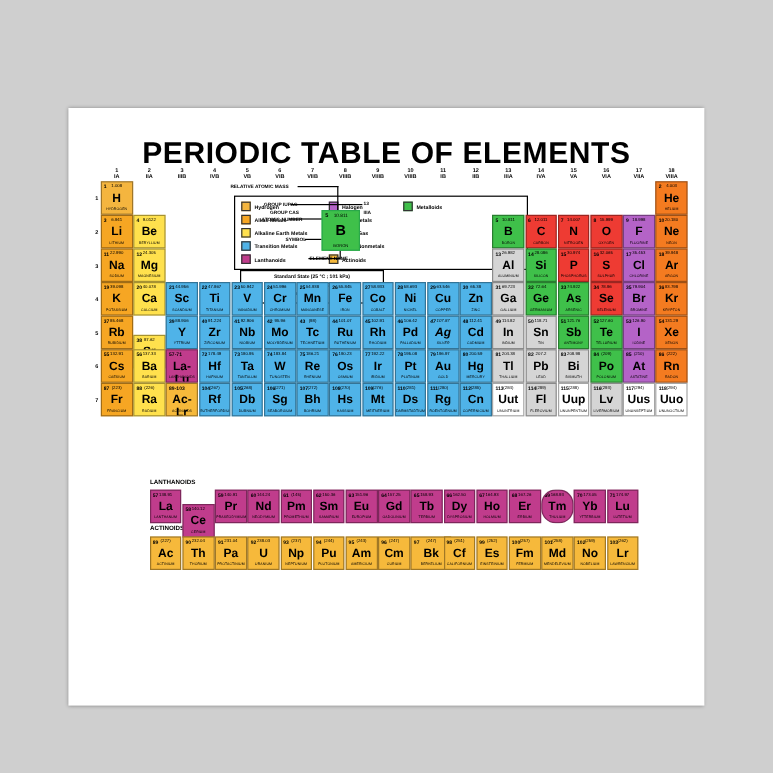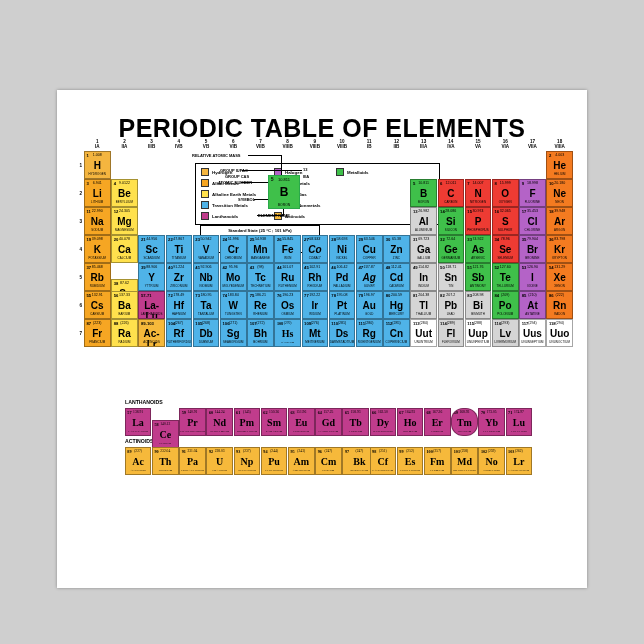--- a/index.html
+++ b/index.html
@@ -119,21 +119,21 @@
   }
   .example .mass{position:absolute;top:1px;left:0;right:0;text-align:center;font-size:4px;}
   .example .num{position:absolute;top:1px;left:2px;font-size:4.6px;font-weight:bold;}
   .example .sym{position:absolute;top:9px;left:0;right:0;text-align:center;font-size:12px;font-weight:bold;}
   .example .name{position:absolute;bottom:1.5px;left:0;right:0;text-align:center;font-size:3.4px;}
 
   
   .seriesTitle{
     font-size:5.2px;font-weight:bold;color:#000;margin:0 0 1px 53px;
   }
-  .serieswrap{position:relative;height:30px;margin-top:3px;font-family:Liberation Serif, serif;}
+  .serieswrap{position:relative;height:30px;margin-top:3px;}
   .serieswrap .cell{position:absolute;}
 </style>
 </head>
 <body>
 
 <div id="poster">
 
   <div id="title">PERIODIC TABLE OF ELEMENTS</div>
 
   <div id="tablewrap">
@@ -449,21 +449,21 @@
           <div class="num">25</div>
           <div class="sym">Mn</div>
           <div class="name">MANGANESE</div>
         </div>
         <div class="cell c-transition" style="left: 202.4px; top: 84px;">
           <div class="mass">55.845</div>
           <div class="num">26</div>
           <div class="sym">Fe</div>
           <div class="name">IRON</div>
         </div>
-        <div class="cell c-transition" style="left: 229.6px; top: 84px; font-style: italic;">
+        <div class="cell c-transition" style="left: 229.6px; top: 84px;">
           <div class="mass">58.933</div>
           <div class="num">27</div>
           <div class="sym">Co</div>
           <div class="name">COBALT</div>
         </div>
         <div class="cell c-transition" style="left: 256.8px; top: 84px;">
           <div class="mass">58.693</div>
           <div class="num">28</div>
           <div class="sym">Ni</div>
           <div class="name">NICKEL</div>
@@ -767,21 +767,21 @@
           <div class="num">106</div>
           <div class="sym">Sg</div>
           <div class="name">SEABORGIUM</div>
         </div>
         <div class="cell c-transition" style="left: 175.2px; top: 168px;">
           <div class="mass">(272)</div>
           <div class="num">107</div>
           <div class="sym">Bh</div>
           <div class="name">BOHRIUM</div>
         </div>
-        <div class="cell c-transition" style="left: 202.4px; top: 168px; font-family: Liberation Serif, serif;">
+        <div class="cell c-transition" style="left: 202.4px; top: 168px;">
           <div class="mass">(270)</div>
           <div class="num">108</div>
           <div class="sym">Hs</div>
           <div class="name">HASSIUM</div>
         </div>
         <div class="cell c-transition" style="left: 229.6px; top: 168px;">
           <div class="mass">(276)</div>
           <div class="num">109</div>
           <div class="sym">Mt</div>
           <div class="name">MEITNERIUM</div>

